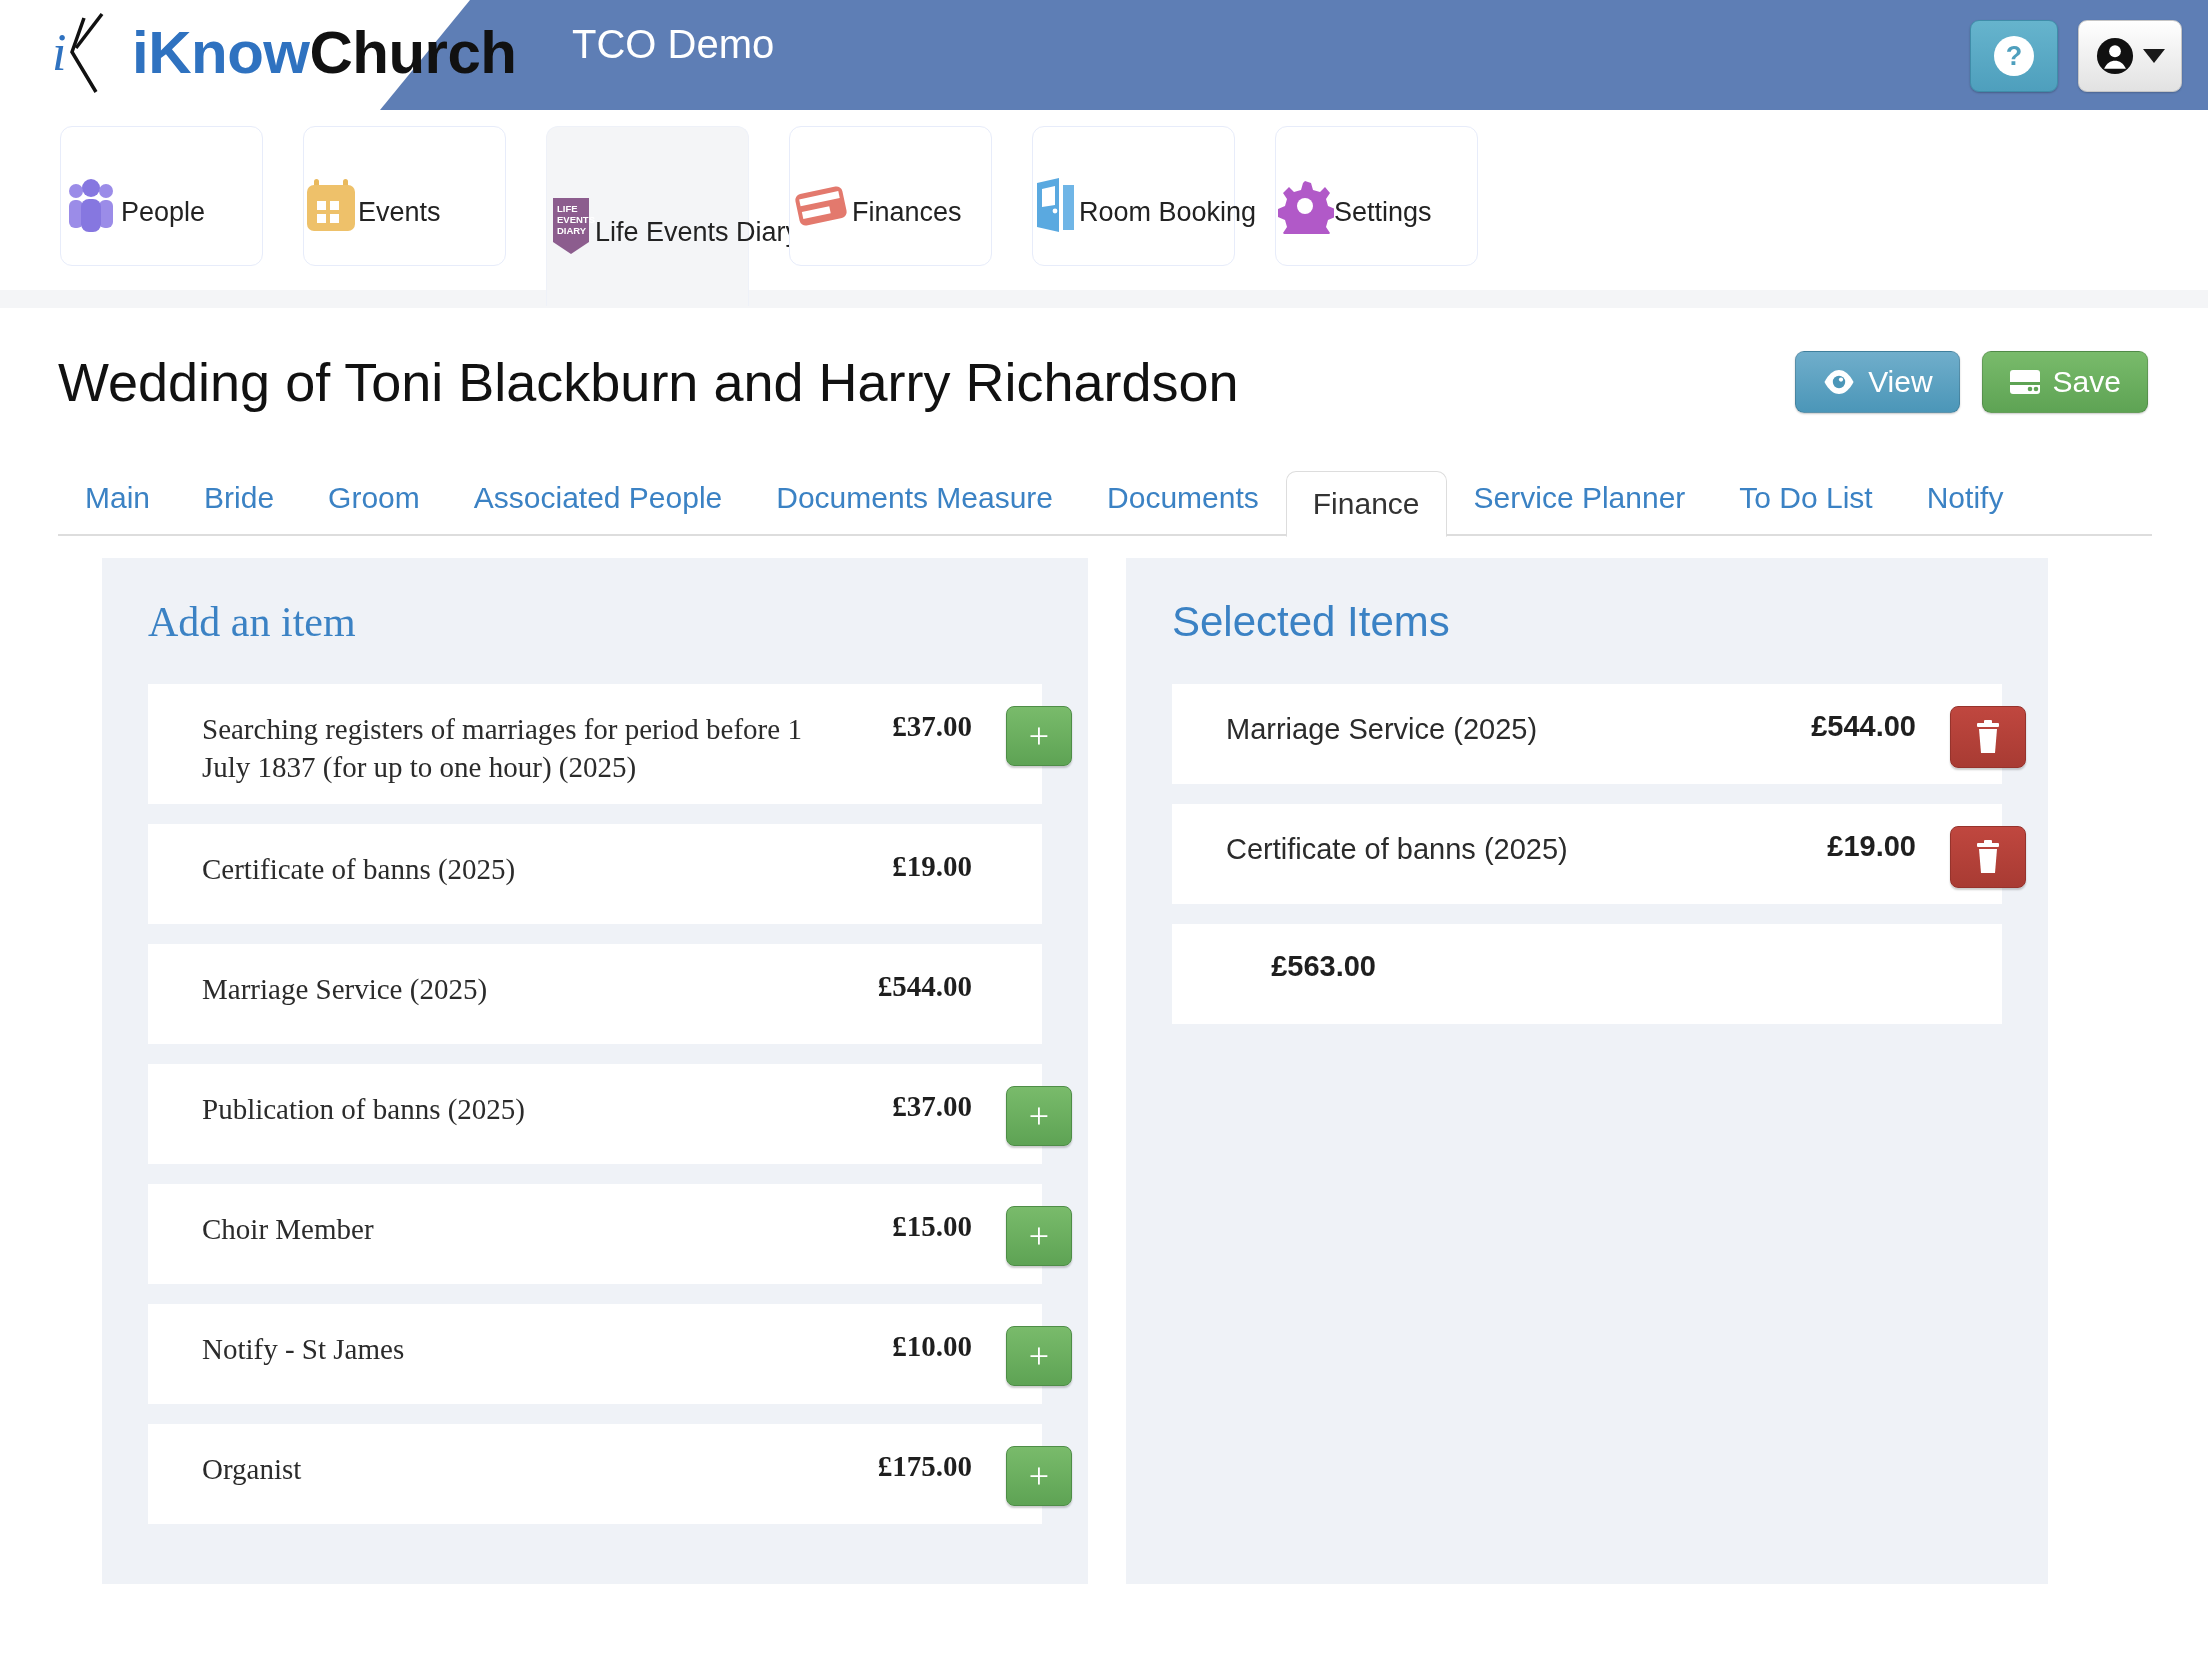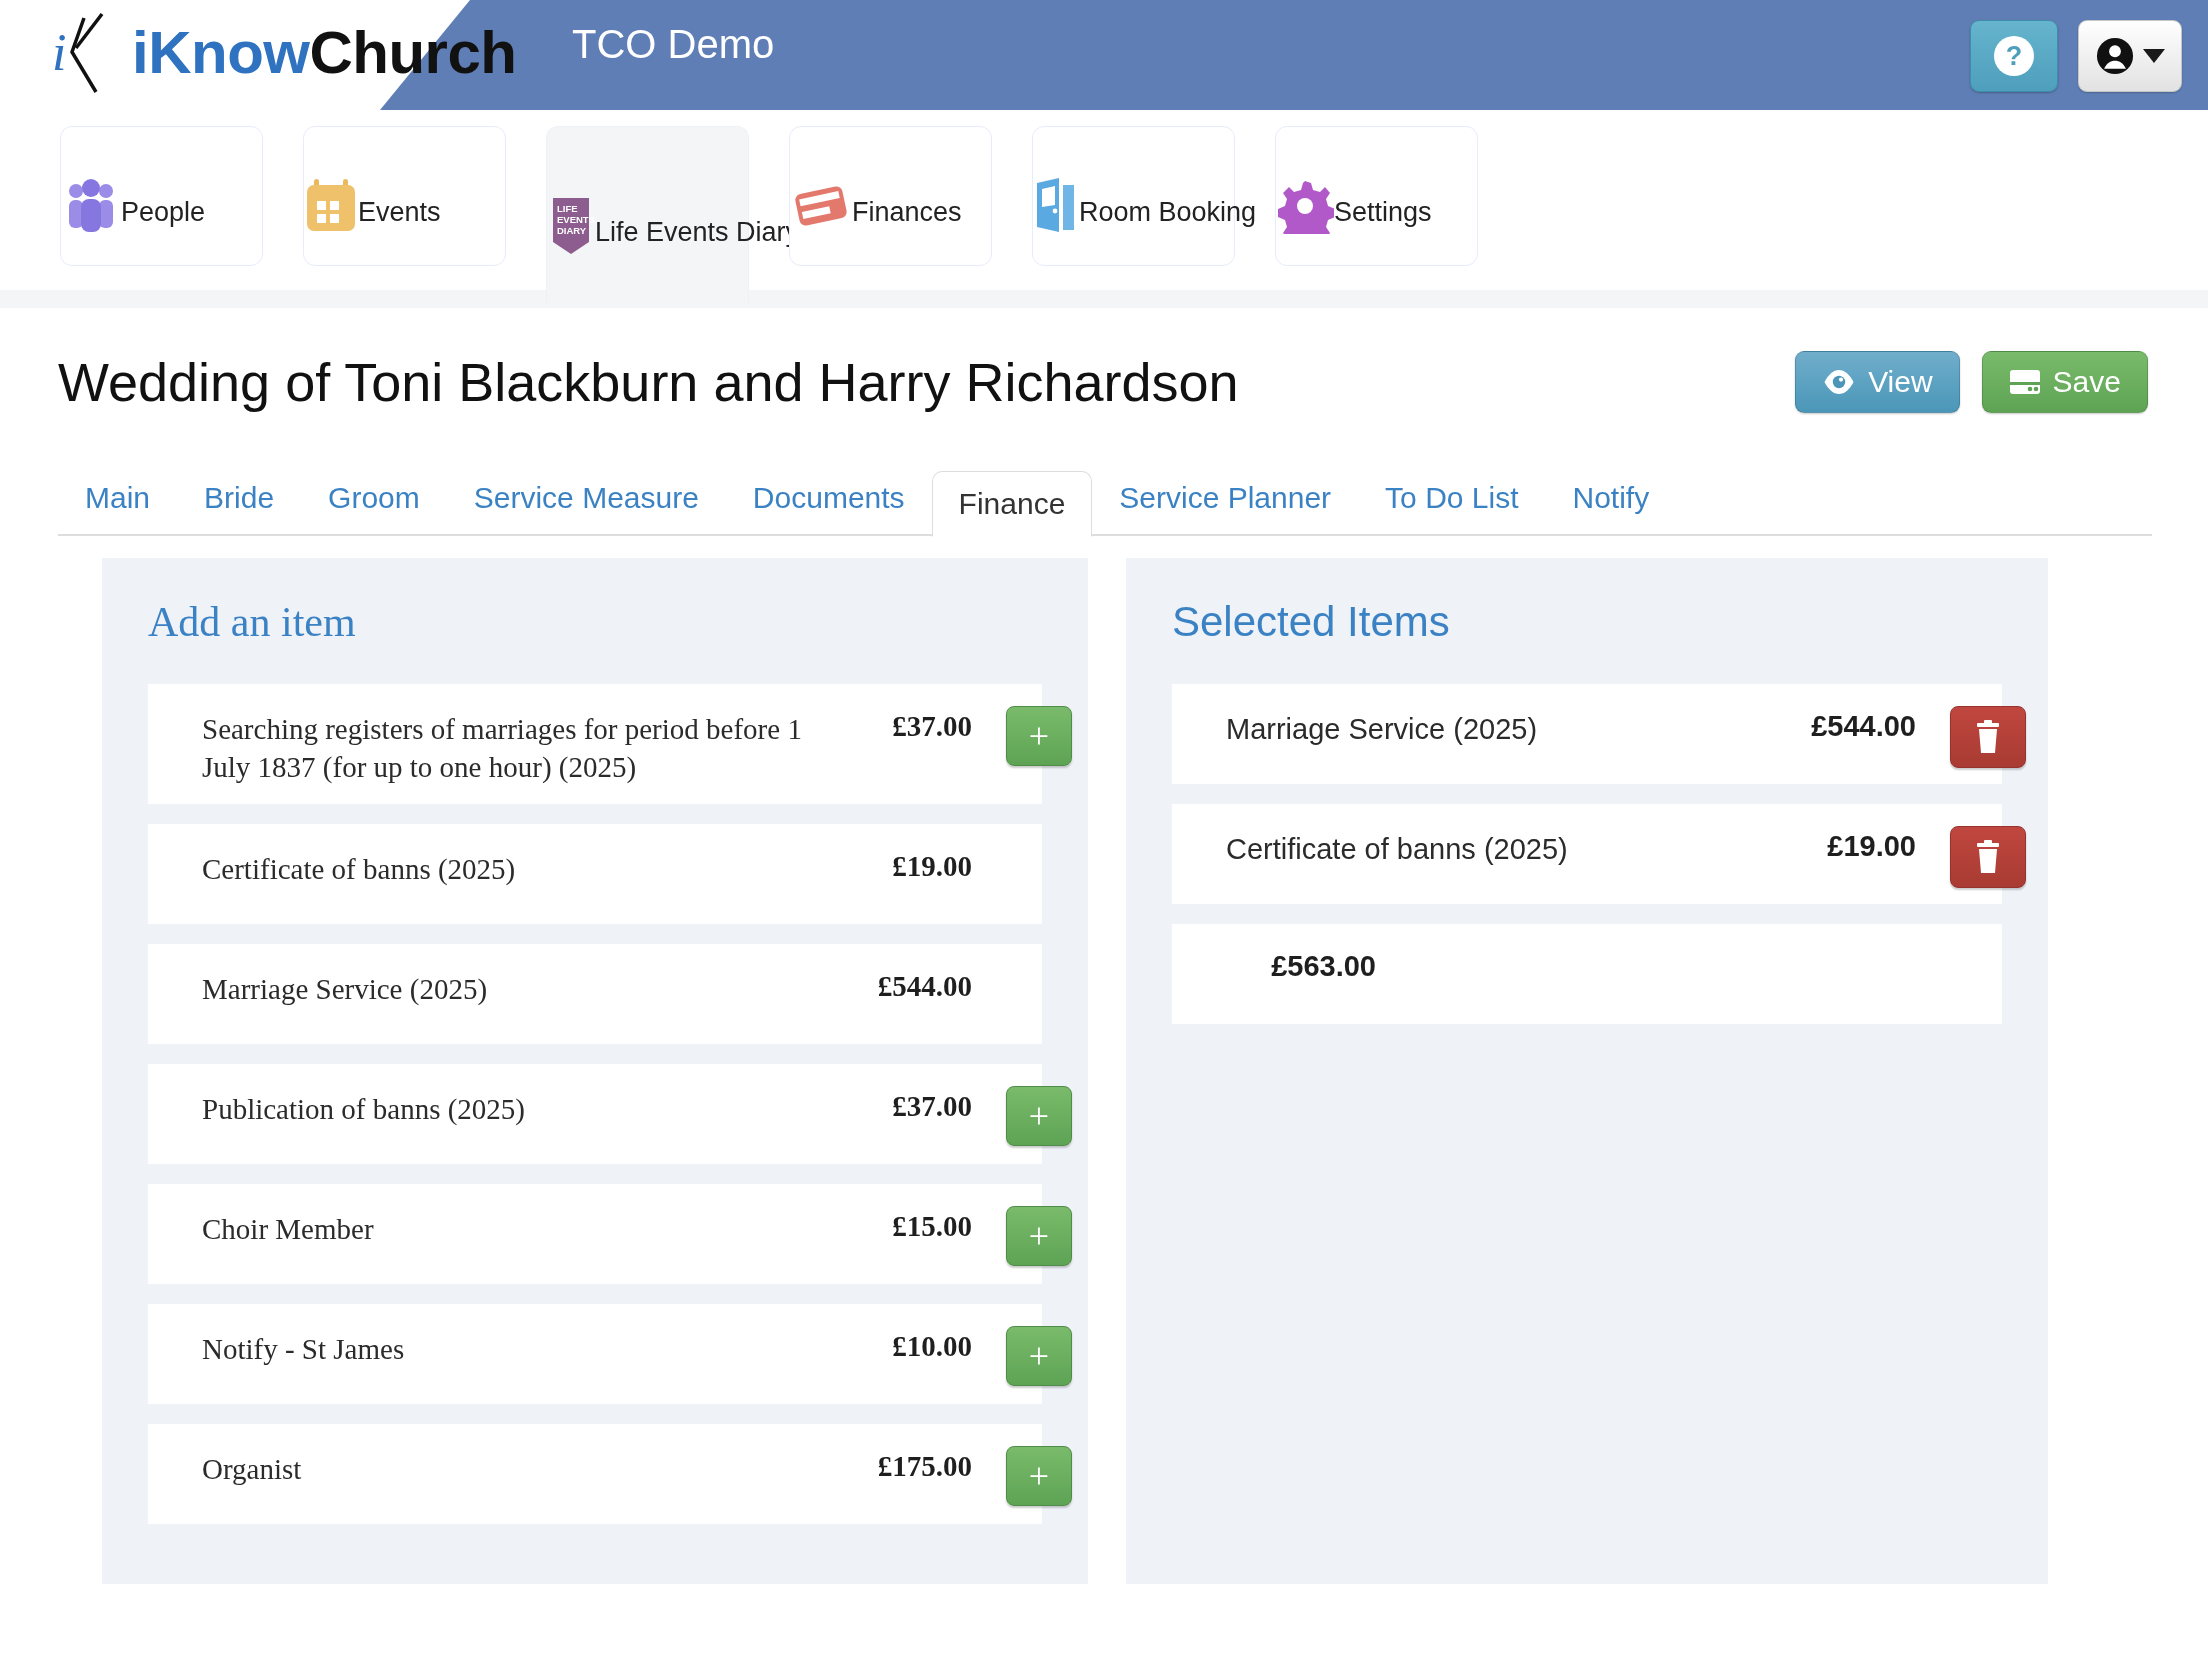--- a/index.html
+++ b/index.html
@@ -419,21 +419,22 @@
       <span>Save</span>
     </div>
   </div>
 </div>
 
 <div class="tabs-wrap">
   <div class="tabs">
     <div class="tab">Main</div>
     <div class="tab">Bride</div>
     <div class="tab">Groom</div>
-    <div class="tab">Service Measure</div>
+    <div class="tab">Associated People</div>
+    <div class="tab">Documents Measure</div>
     <div class="tab">Documents</div>
     <div class="tab active">Finance</div>
     <div class="tab">Service Planner</div>
     <div class="tab">To Do List</div>
     <div class="tab">Notify</div>
   </div>
   <div class="tabs-rule"></div>
 </div>
 
 <div class="panels">

